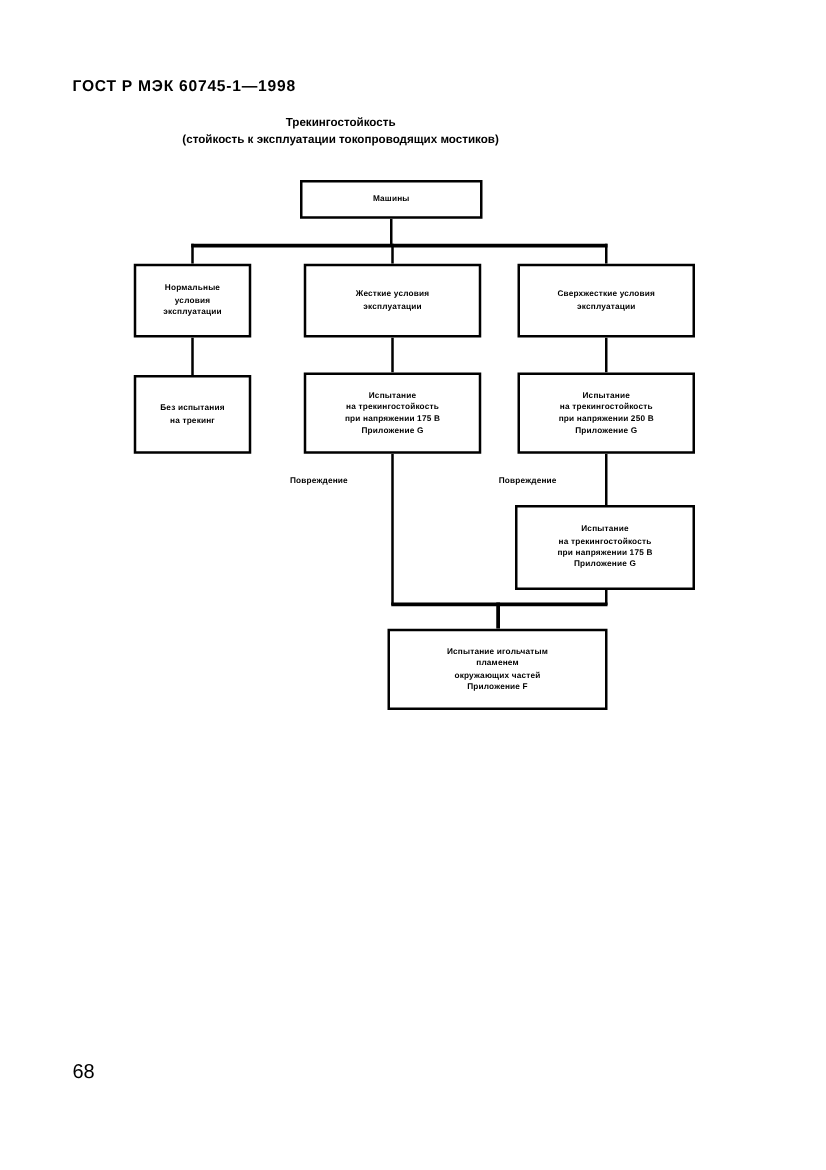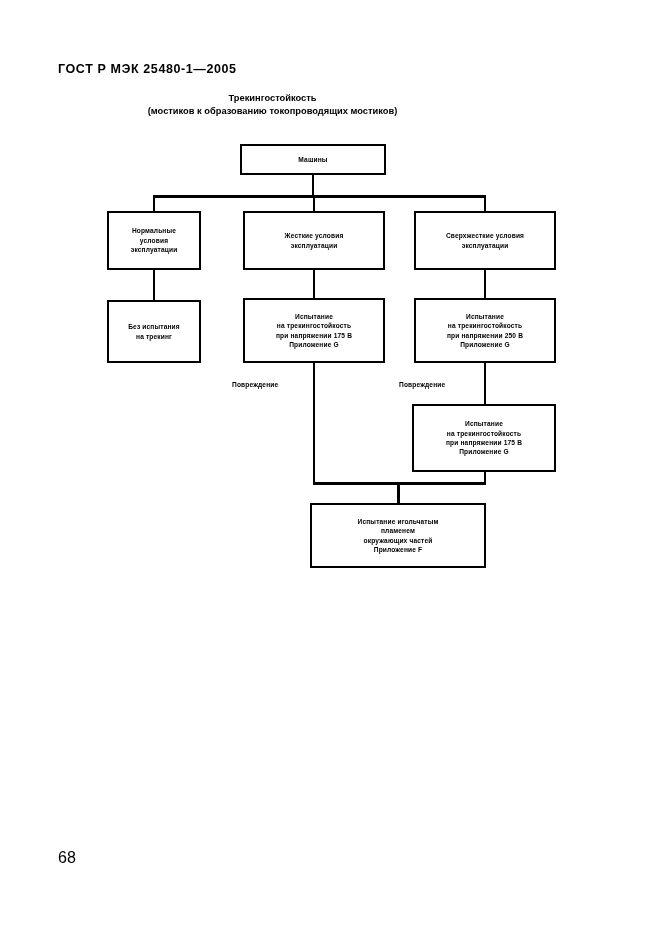--- a/index.html
+++ b/index.html
@@ -114,25 +114,25 @@
     left: 58px;
     top: 849px;
     font-size: 16px;
   }
 </style>
 </head>
 <body>
 
 <div class="page">
 
-  <div class="doc-header">ГОСТ Р МЭК 25480-1—2005</div>
+  <div class="doc-header">ГОСТ Р МЭК 60745-1—1998</div>
 
   <div class="chart-title">
     <span class="line1">Трекингостойкость</span>
-    <span class="line2">(мостиков к образованию токопроводящих мостиков)</span>
+    <span class="line2">(стойкость к эксплуатации токопроводящих мостиков)</span>
   </div>
 
   <div class="flow">
 
     <div class="ln v" style="left:311.7px; top:175px; height:22px;"></div>
     <div class="ln h" style="left:152.7px; top:195px; width:333px;"></div>
     <div class="ln v" style="left:152.7px; top:195px; height:16px;"></div>
     <div class="ln v" style="left:312.7px; top:195px; height:16px;"></div>
     <div class="ln v" style="left:483.7px; top:195px; height:16px;"></div>
 

